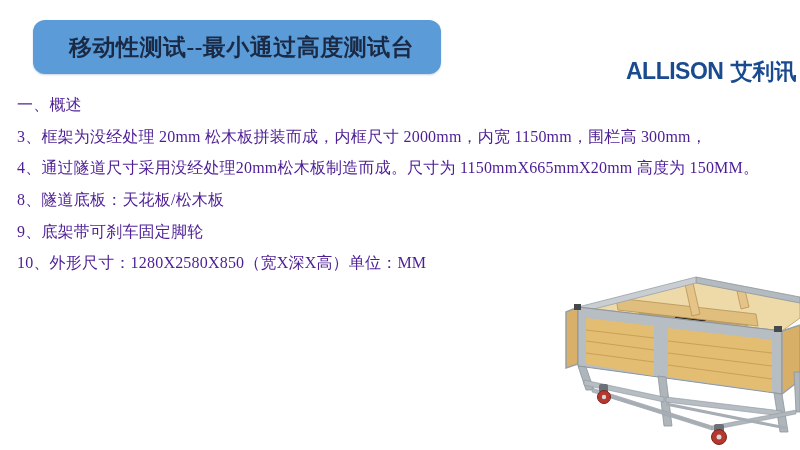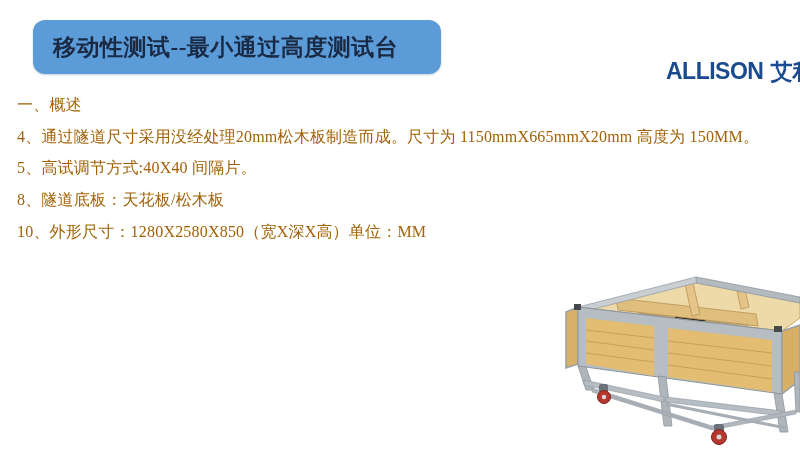--- a/index.html
+++ b/index.html
@@ -6,46 +6,46 @@
   body{
     width:800px;height:450px;background:#ffffff;overflow:hidden;position:relative;
     font-family:"Liberation Serif","DejaVu Serif",serif;
   }
   .slide{position:absolute;left:0;top:0;width:800px;height:450px;background:#ffffff;}
 
   
   .title-box{
     position:absolute;left:33px;top:20px;width:408px;height:54px;
     background:#5a9bd8;border-radius:12px;display:flex;align-items:center;
-    box-sizing:border-box;padding-left:20px;
+    box-sizing:border-box;padding-left:36px;
     box-shadow:0 1px 2px rgba(90,130,170,0.35);
   }
   .title-text{
     font-size:23px;line-height:1;color:#1b2a44;font-weight:600;letter-spacing:0.5px;white-space:nowrap;
   }
 
   
   .logo{position:absolute;left:626px;top:27px;display:flex;align-items:flex-end;color:#1a4a8f;white-space:nowrap;}
   .logo-en{
     font-family:"Liberation Sans","DejaVu Sans",sans-serif;
-    font-weight:bold;font-size:23px;line-height:1;letter-spacing:-0.5px;margin-left:40px;
+    font-weight:bold;font-size:23px;line-height:1;letter-spacing:-0.5px;
   }
   .logo-cn{
     font-family:"Liberation Sans","DejaVu Sans",sans-serif;
     font-weight:bold;font-size:22px;line-height:1;margin-left:7px;margin-top:34px;
   }
   .logo-r{
     font-size:13px;line-height:1;align-self:flex-start;margin-left:3px;margin-top:-6px;
   }
 
   
   .specs{position:absolute;left:17px;top:90px;width:560px;}
   .spec-line{
     height:31.6px;display:flex;align-items:center;
-    font-size:16px;color:#a16207;white-space:pre;letter-spacing:0.2px;
+    font-size:16px;color:#4c1d95;white-space:pre;letter-spacing:0.2px;
   }
 
   
   .photo{position:absolute;left:558px;top:276px;width:242px;height:172px;}
   .photo svg{display:block;width:242px;height:172px;}
 </style>
 </head>
 <body>
 
 <div class="slide">
@@ -55,23 +55,24 @@
   </div>
 
   <div class="logo">
     <span class="logo-en">ALLISON</span>
     <span class="logo-cn">艾利讯</span>
     <span class="logo-r">®</span>
   </div>
 
   <div class="specs">
     <div class="spec-line">一、概述</div>
+    <div class="spec-line">3、框架为没经处理 20mm 松木板拼装而成，内框尺寸 2000mm，内宽 1150mm，围栏高 300mm，</div>
     <div class="spec-line">4、通过隧道尺寸采用没经处理20mm松木板制造而成。尺寸为 1150mmX665mmX20mm 高度为 150MM。</div>
-    <div class="spec-line">5、高试调节方式:40X40 间隔片。</div>
     <div class="spec-line">8、隧道底板：天花板/松木板</div>
+    <div class="spec-line">9、底架带可刹车固定脚轮</div>
     <div class="spec-line">10、外形尺寸：1280X2580X850（宽X深X高）单位：MM</div>
   </div>
 
   <div class="photo">
     <svg viewBox="0 0 242 172" xmlns="http://www.w3.org/2000/svg">
 
       <polygon points="22,33 138,4 242,24 242,42 224,55" fill="#eed9a8" stroke="#c9a968" stroke-width="1"></polygon>
 
       <polygon points="82,30 192,40 190,50 80,40" fill="#7a5c30" opacity="0.45"></polygon>
       <ellipse cx="133" cy="42" rx="16" ry="6" fill="#24211c"></ellipse>

